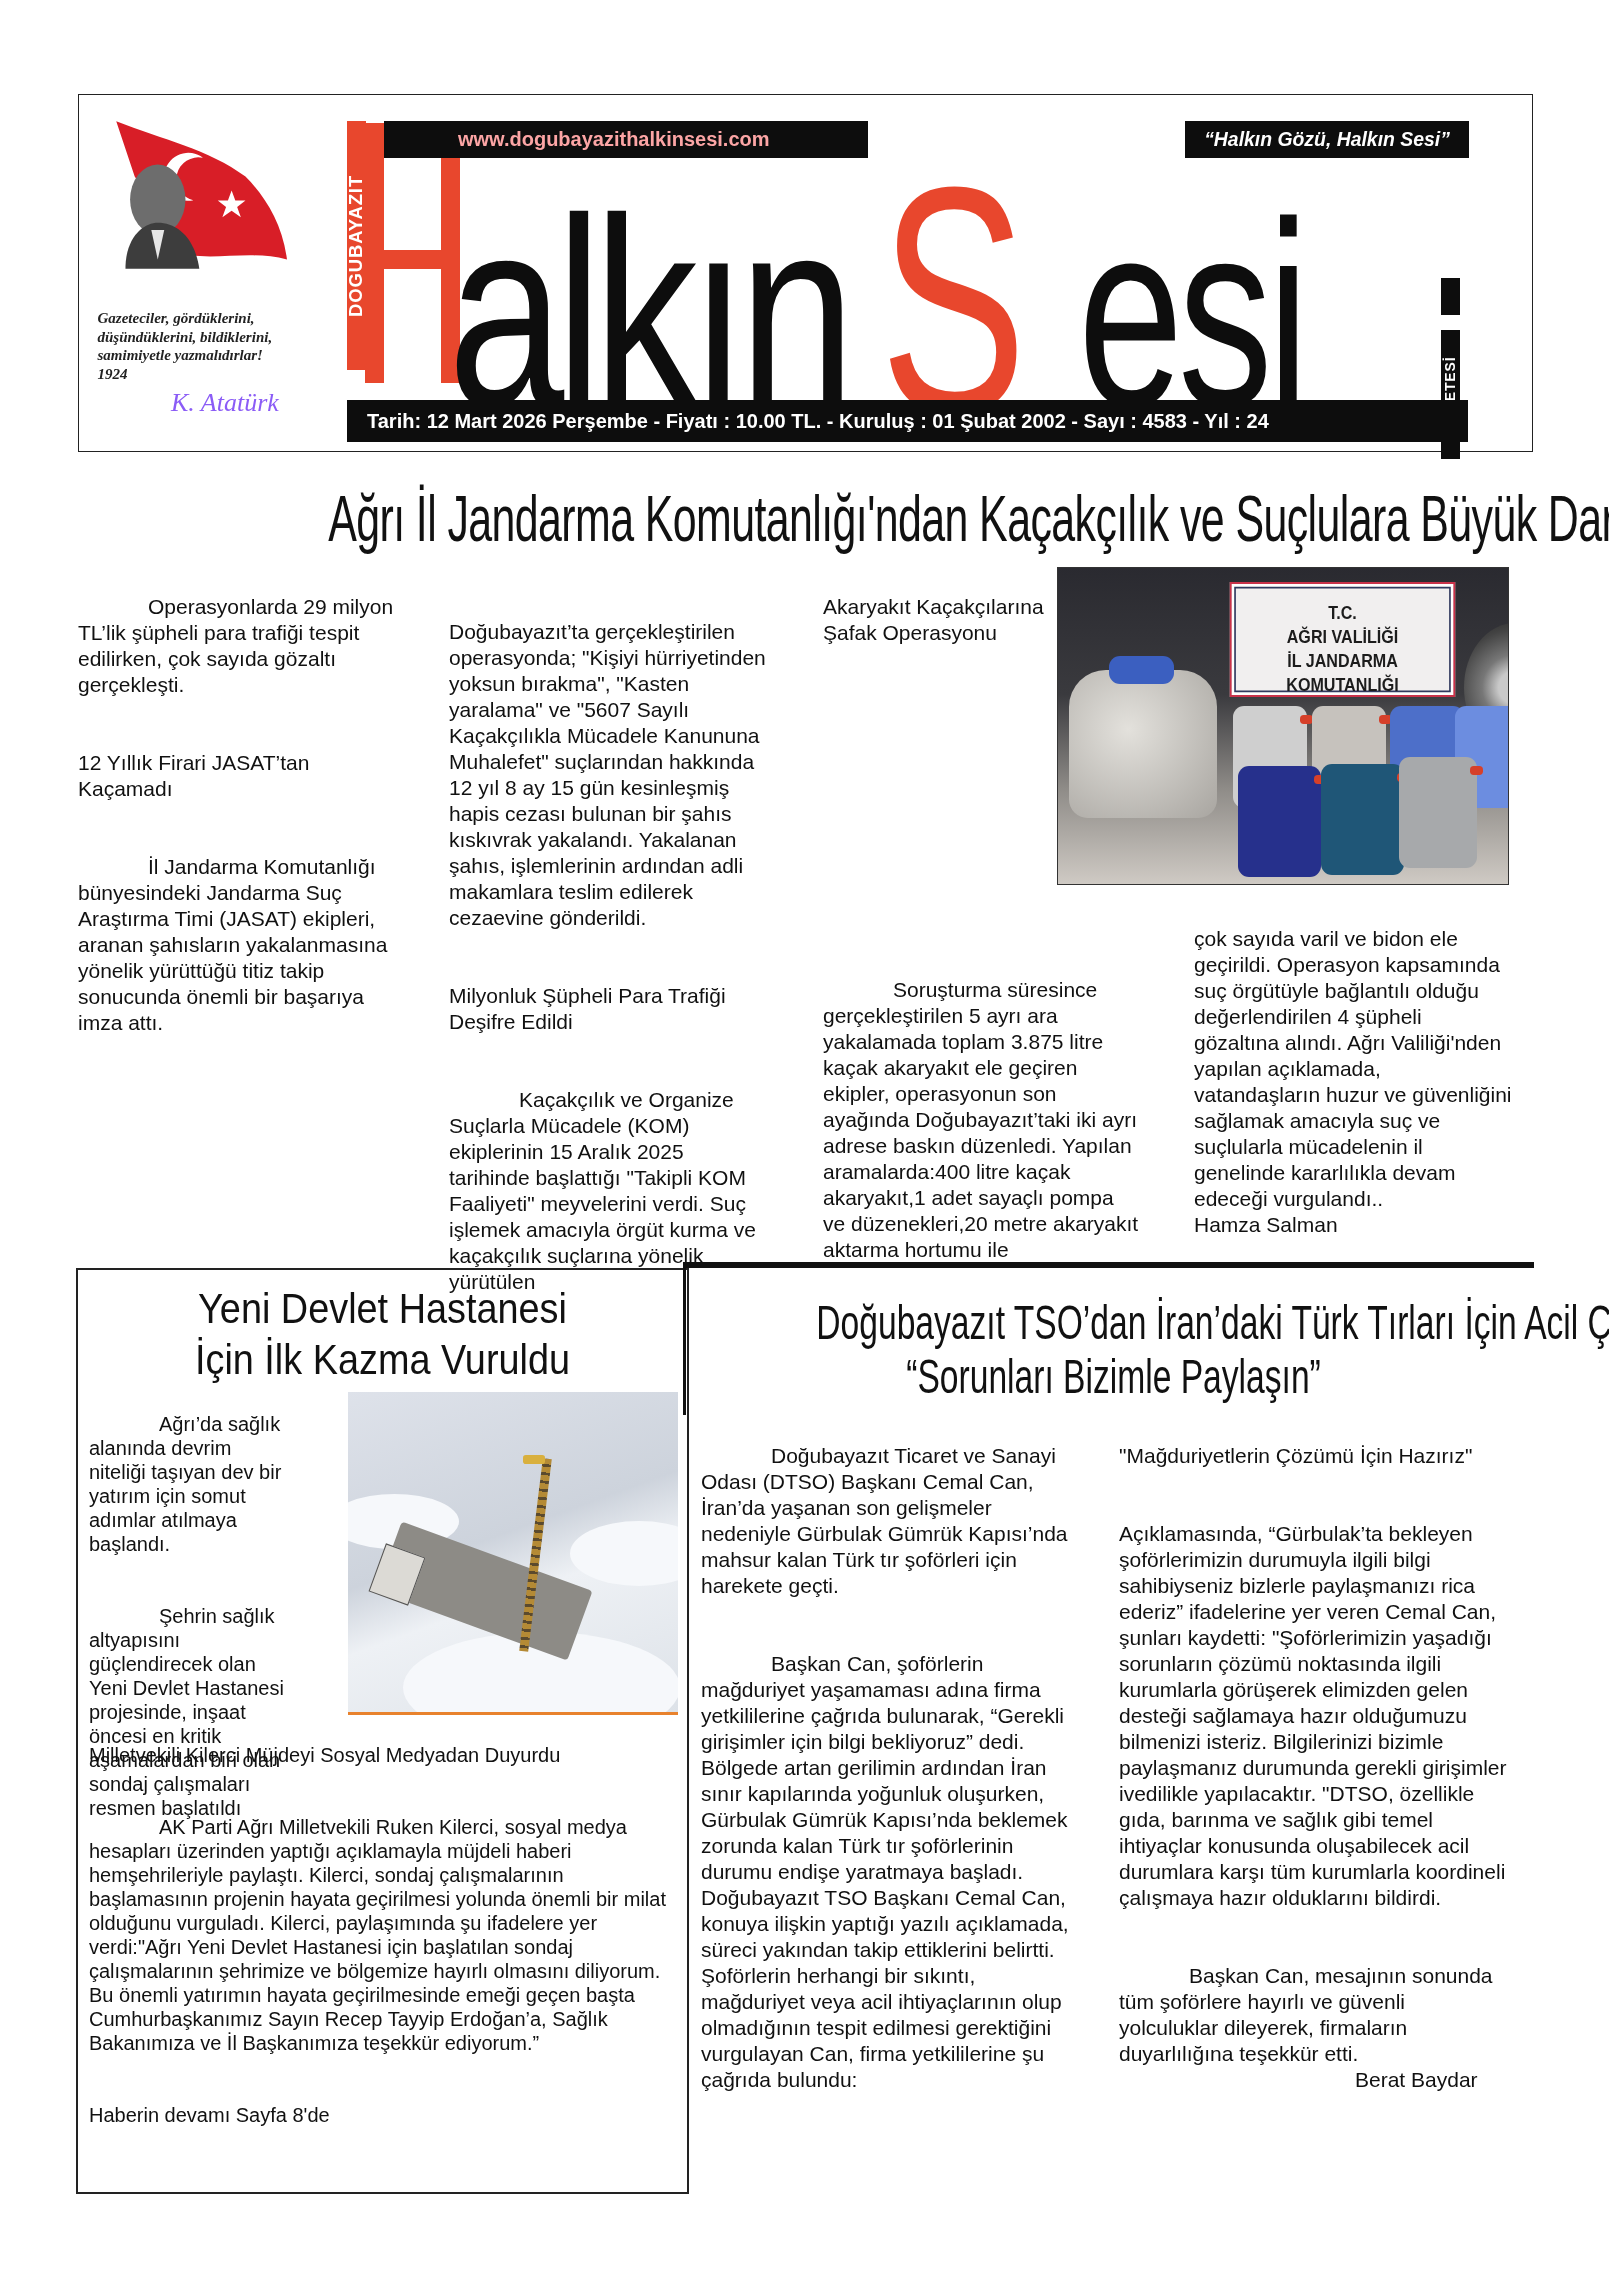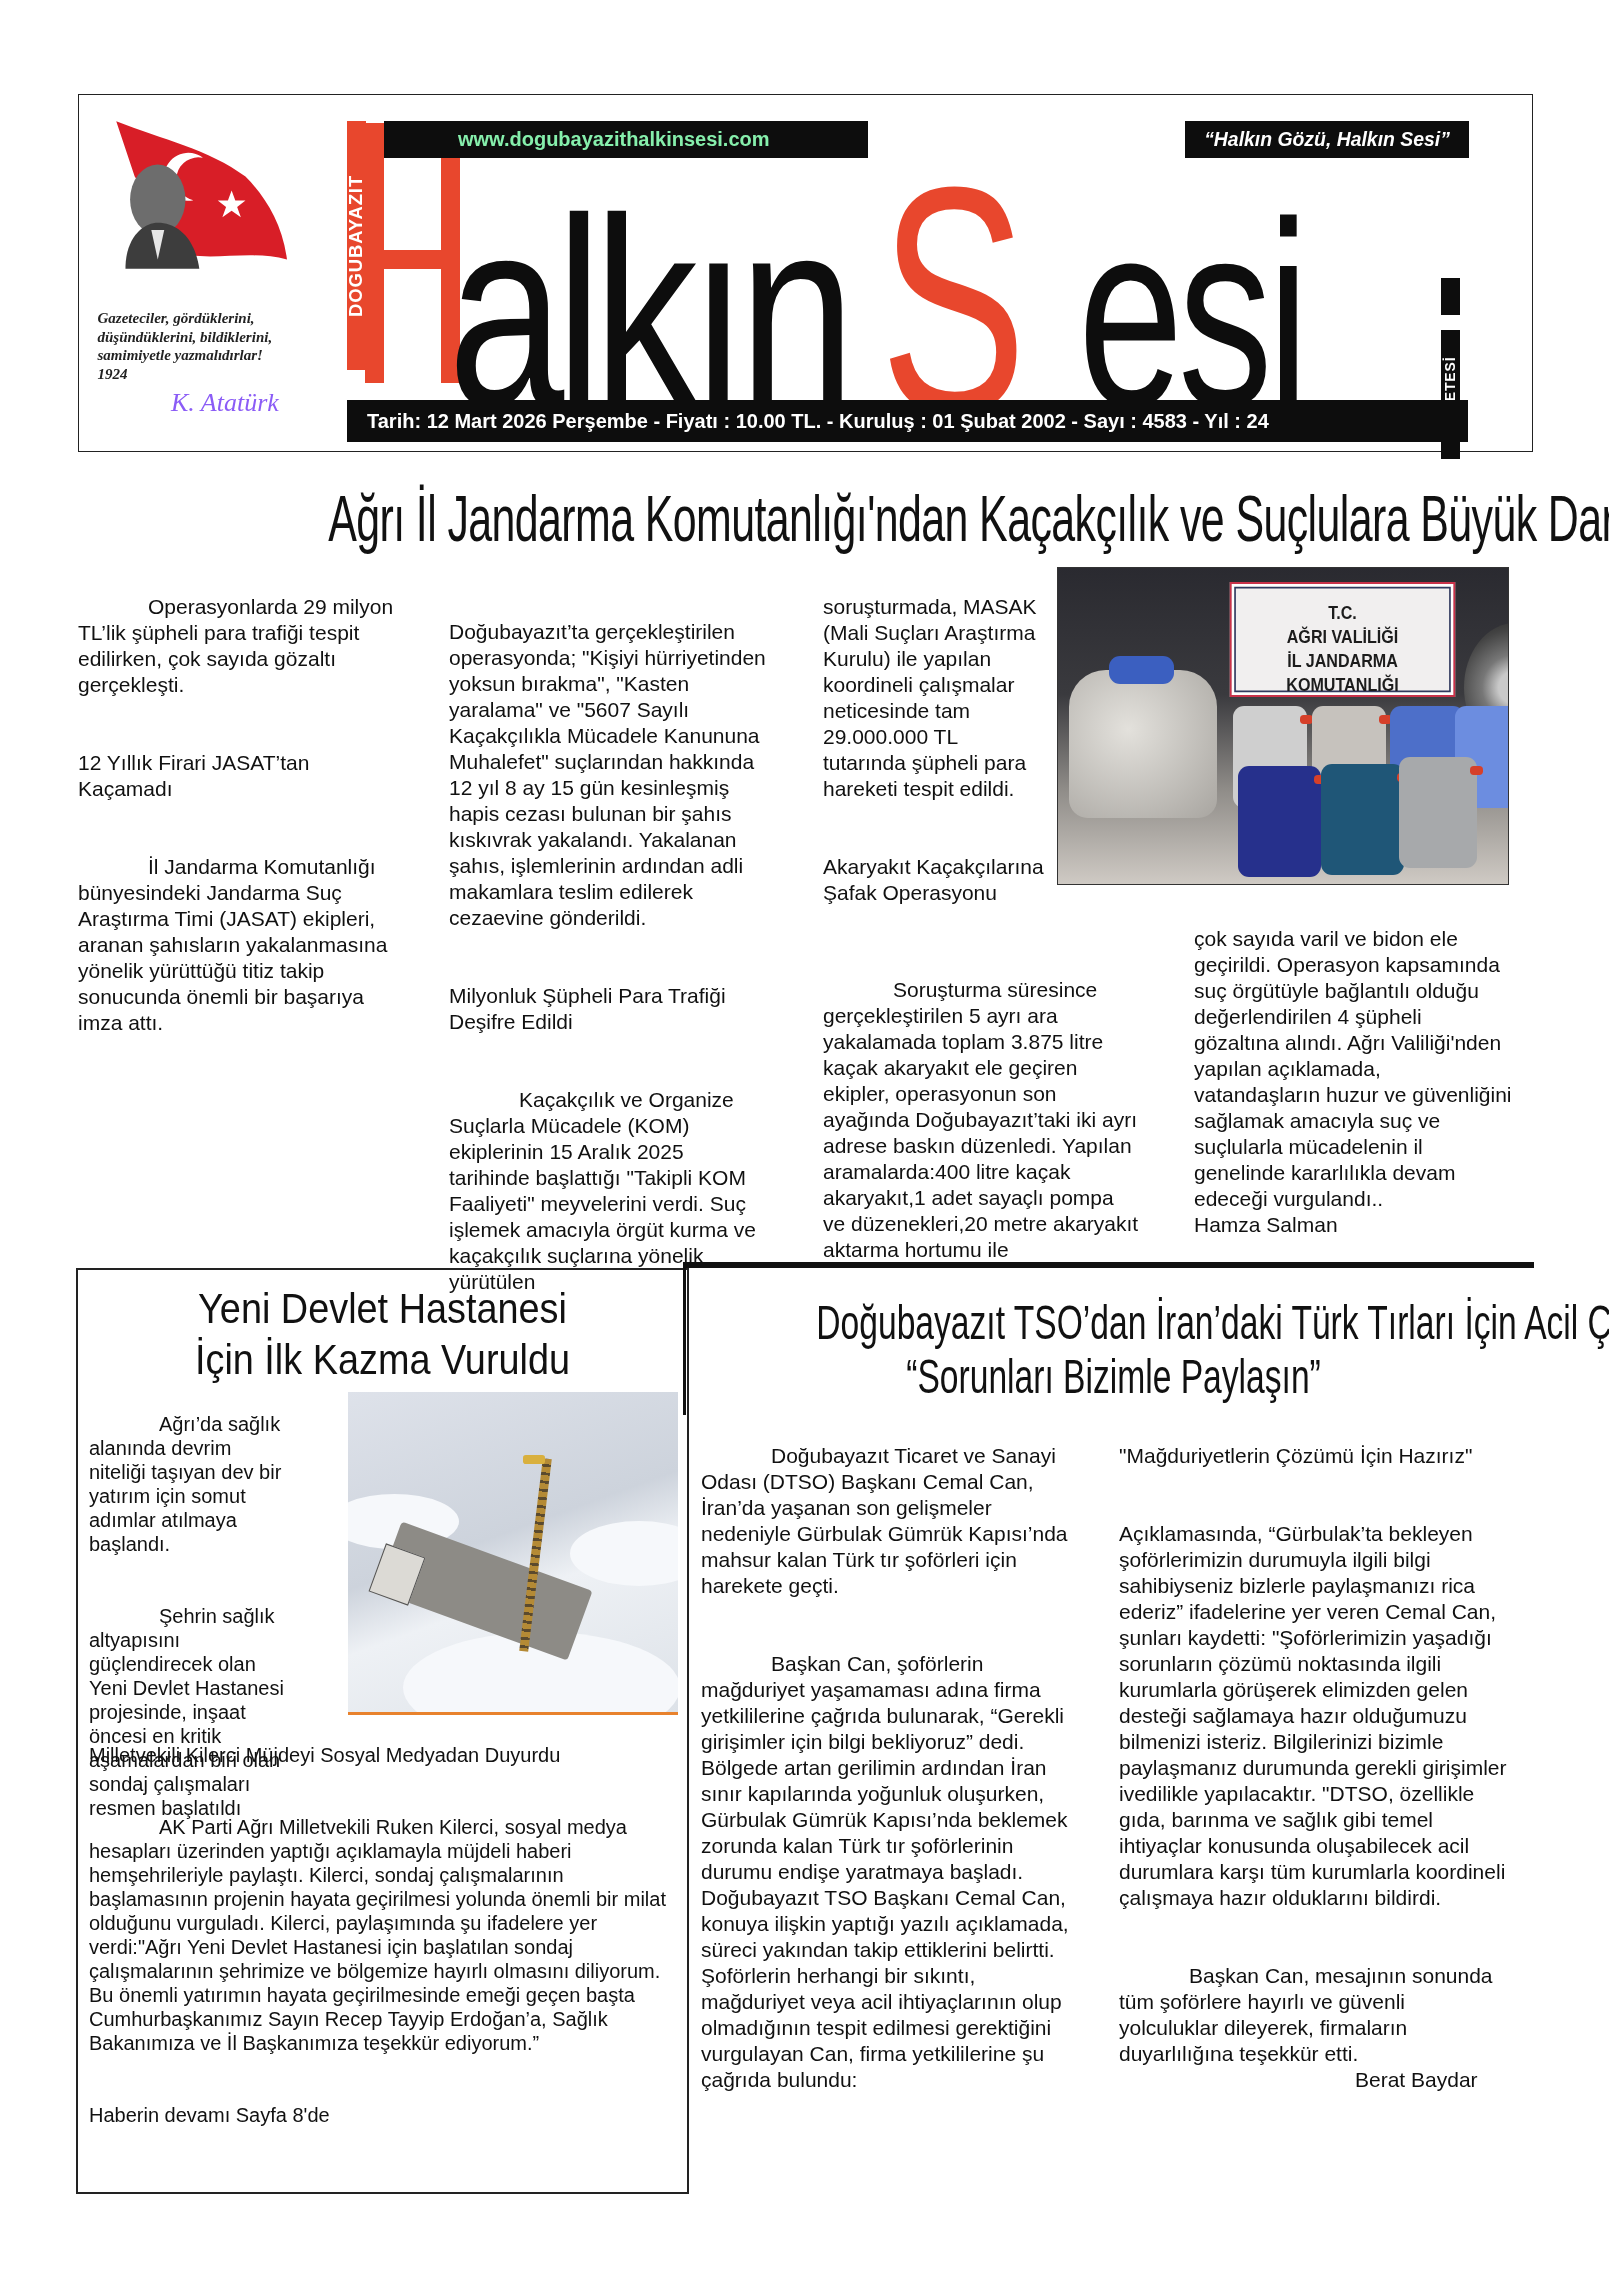--- a/index.html
+++ b/index.html
@@ -12,21 +12,21 @@
   .flag { position: absolute; left: 9.2px; top: 0; width: 180px; height: 148px; }
   .quote { position: absolute; left: 18.5px; top: 214px; width: 212px; font-family: "Liberation Serif", serif; font-style: italic; font-weight: bold; font-size: 15px; line-height: 18.5px; color: #222; }
   .signature { position: absolute; left: 92px; top: 293px; font-family: "Liberation Serif", serif; font-style: italic; font-size: 26px; color: #8b5cf6; }
 
   .dogu-vert { position: absolute; left: 268px; top: 26px; width: 18.5px; height: 249px; background: #e8472d; }
   .dogu-vert span { position: absolute; left: 50%; top: 50%; transform: translate(-50%,-50%) rotate(-90deg); white-space: nowrap; color: #fff; font-weight: bold; font-size: 18.5px; letter-spacing: 0.9px; }
 
   .big-H { position: absolute; left: 286px; top: 28px; width: 92px; height: 260px; }
   .big-H .bar { position: absolute; background: #e8472d; }
 
-  .url-bar { position: absolute; left: 305px; top: 26px; width: 484px; height: 37px; background: #0d0d0d; color: #86efac; font-weight: bold; font-size: 20px; line-height: 37px; padding-left: 74px; }
+  .url-bar { position: absolute; left: 305px; top: 26px; width: 484px; height: 37px; background: #0d0d0d; color: #fca5a5; font-weight: bold; font-size: 20px; line-height: 37px; padding-left: 74px; }
   .motto-bar { position: absolute; left: 1106px; top: 26px; width: 284px; height: 37px; background: #0d0d0d; color: #fff; font-family: Liberation Sans, sans-serif; font-style: italic; font-weight: bold; font-size: 19.4px; line-height: 37px; text-align: center; }
 
   .title-word { position: absolute; top: 0; font-family: "Liberation Sans", sans-serif; color: #0d0d0d; line-height: 1; }
   .t-alkin { left: 369px; top: 83px; font-size: 268px; letter-spacing: -11px; transform: scaleX(0.78); transform-origin: left top; }
   .t-S { left: 801px; top: 44px; font-size: 323px; color: #e8472d; transform: scaleX(0.68); transform-origin: left top; }
   .t-esi { left: 999px; top: 88px; font-size: 263px; letter-spacing: -7.4px; transform: scaleX(0.72); transform-origin: left top; }
 
   .gazete-vert { position: absolute; left: 1362px; top: 235px; width: 18.5px; height: 129px; background: #0d0d0d; }
   .gazete-vert span { position: absolute; left: 50%; top: 50%; transform: translate(-50%,-50%) rotate(-90deg); white-space: nowrap; color: #fff; font-weight: bold; font-size: 14px; letter-spacing: 0.9px; }
   .i-dot { position: absolute; left: 1362px; top: 183px; width: 18.5px; height: 37px; background: #0d0d0d; }
@@ -129,21 +129,20 @@
   <p class="indent">İl Jandarma Komutanlığı bünyesindeki Jandarma Suç Araştırma Timi (JASAT) ekipleri, aranan şahısların yakalanmasına yönelik yürüttüğü titiz takip sonucunda önemli bir başarıya imza attı.</p>
 </div>
 
 <div class="col col2">
   <p>Doğubayazıt’ta gerçekleştirilen operasyonda; "Kişiyi hürriyetinden yoksun bırakma", "Kasten yaralama" ve "5607 Sayılı Kaçakçılıkla Mücadele Kanununa Muhalefet" suçlarından hakkında 12 yıl 8 ay 15 gün kesinleşmiş hapis cezası bulunan bir şahıs kıskıvrak yakalandı. Yakalanan şahıs, işlemlerinin ardından adli makamlara teslim edilerek cezaevine gönderildi.</p>
   <p>Milyonluk Şüpheli Para Trafiği Deşifre Edildi</p>
   <p class="indent">Kaçakçılık ve Organize Suçlarla Mücadele (KOM) ekiplerinin 15 Aralık 2025 tarihinde başlattığı "Takipli KOM Faaliyeti" meyvelerini verdi. Suç işlemek amacıyla örgüt kurma ve kaçakçılık suçlarına yönelik yürütülen</p>
 </div>
 
 <div class="col col3" style="width:222px;">
-  <p>soruşturmada, MASAK (Mali Suçları Araştırma Kurulu) ile yapılan koordineli çalışmalar neticesinde tam 29.000.000 TL tutarında şüpheli para hareketi tespit edildi.</p>
   <p>Akaryakıt Kaçakçılarına Şafak Operasyonu</p>
 </div>
 
 <div class="col col3b">
   <p class="indent">Soruşturma süresince gerçekleştirilen 5 ayrı ara yakalamada toplam 3.875 litre kaçak akaryakıt ele geçiren ekipler, operasyonun son ayağında Doğubayazıt’taki iki ayrı adrese baskın düzenledi. Yapılan aramalarda:400 litre kaçak akaryakıt,1 adet sayaçlı pompa ve düzenekleri,20 metre akaryakıt aktarma hortumu ile</p>
 </div>
 
 <div class="photo1">
   <div class="tank"></div>
   <div class="tank-cap"></div>

